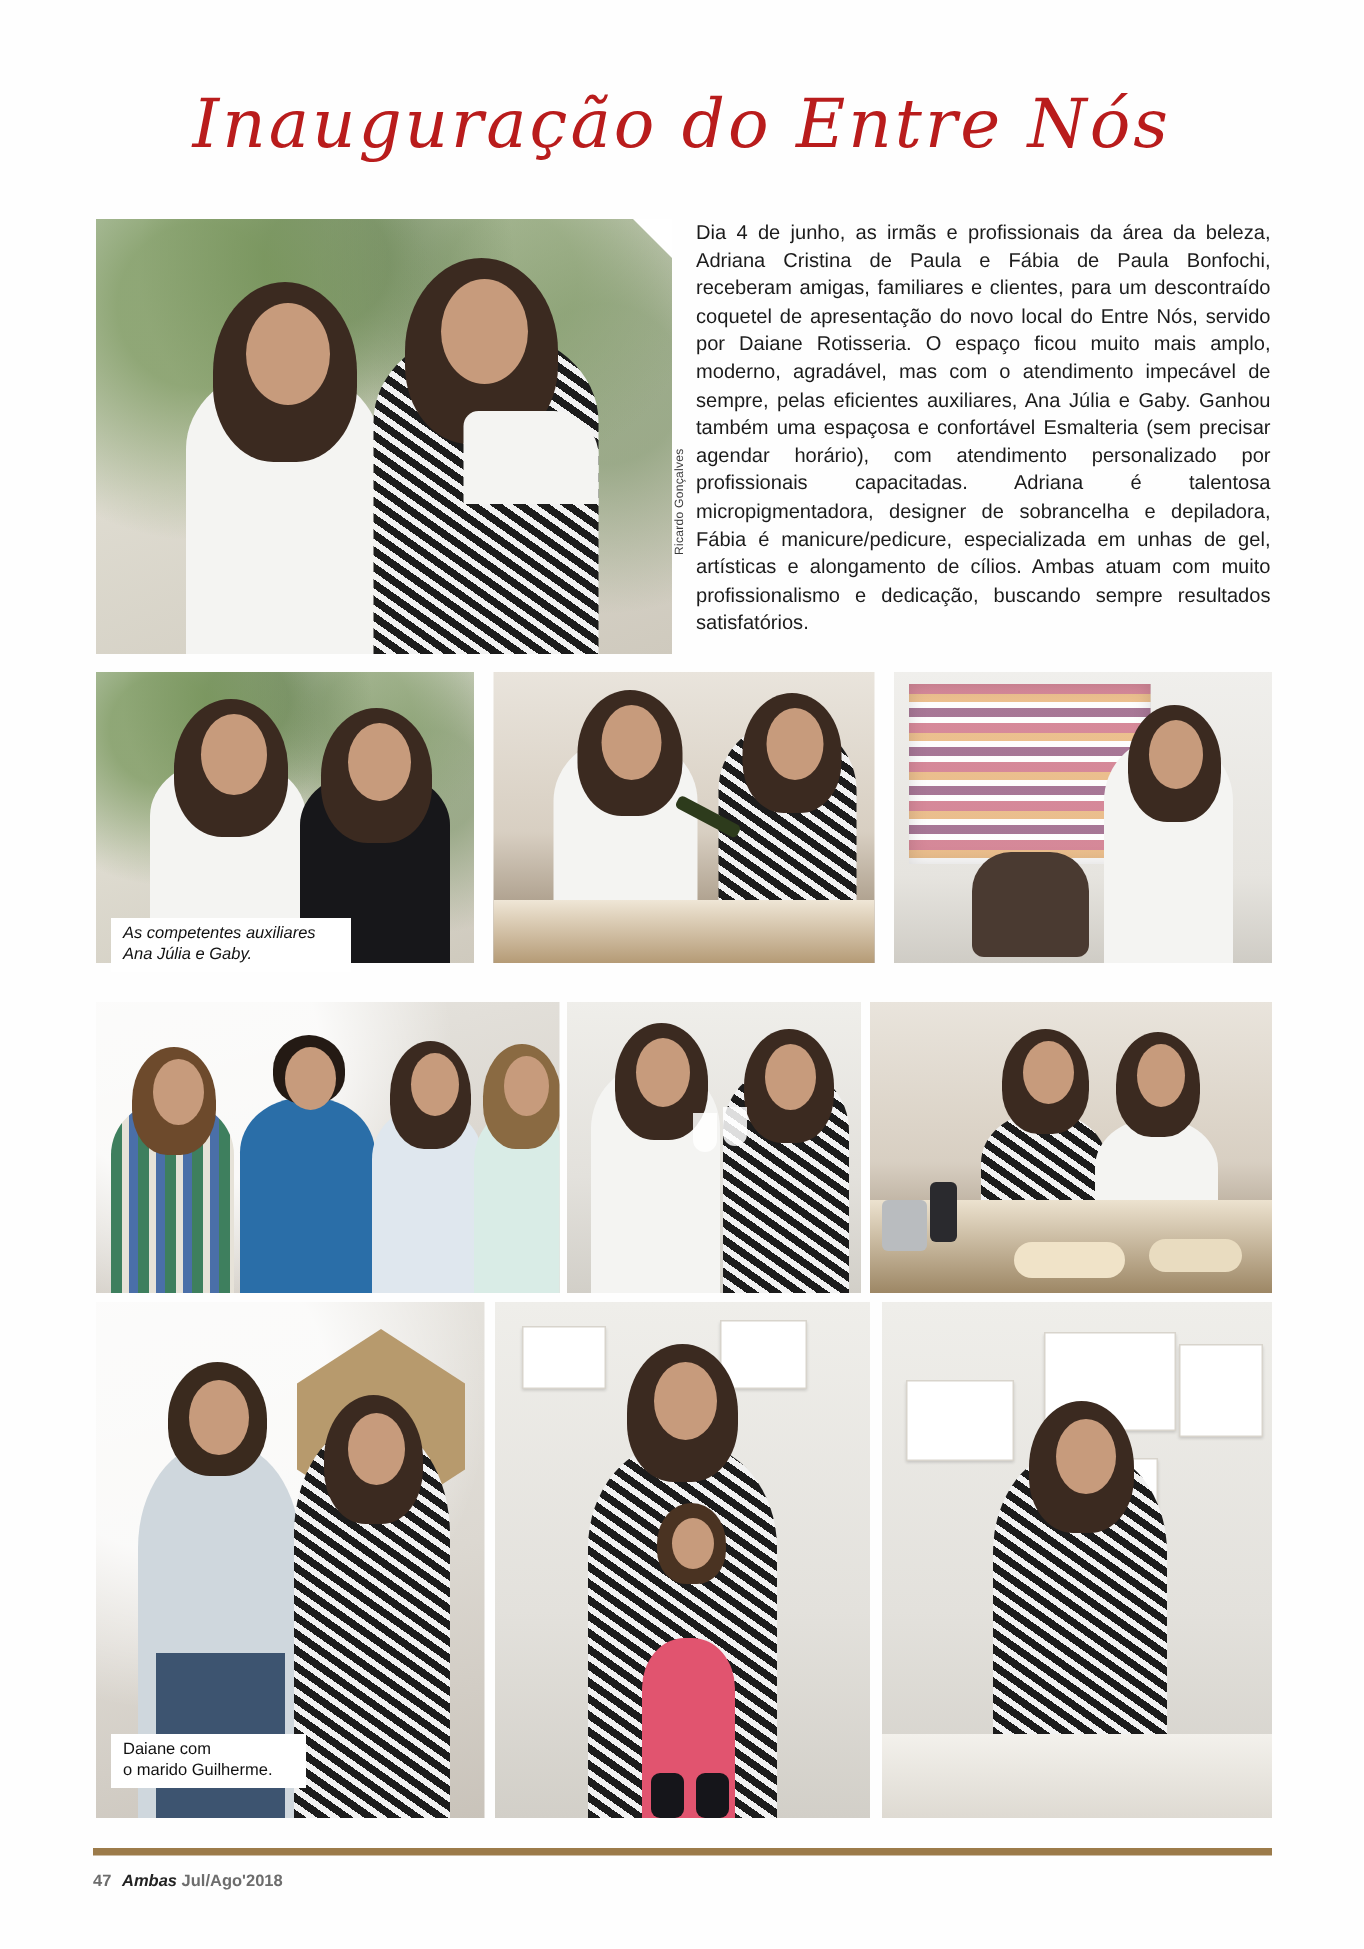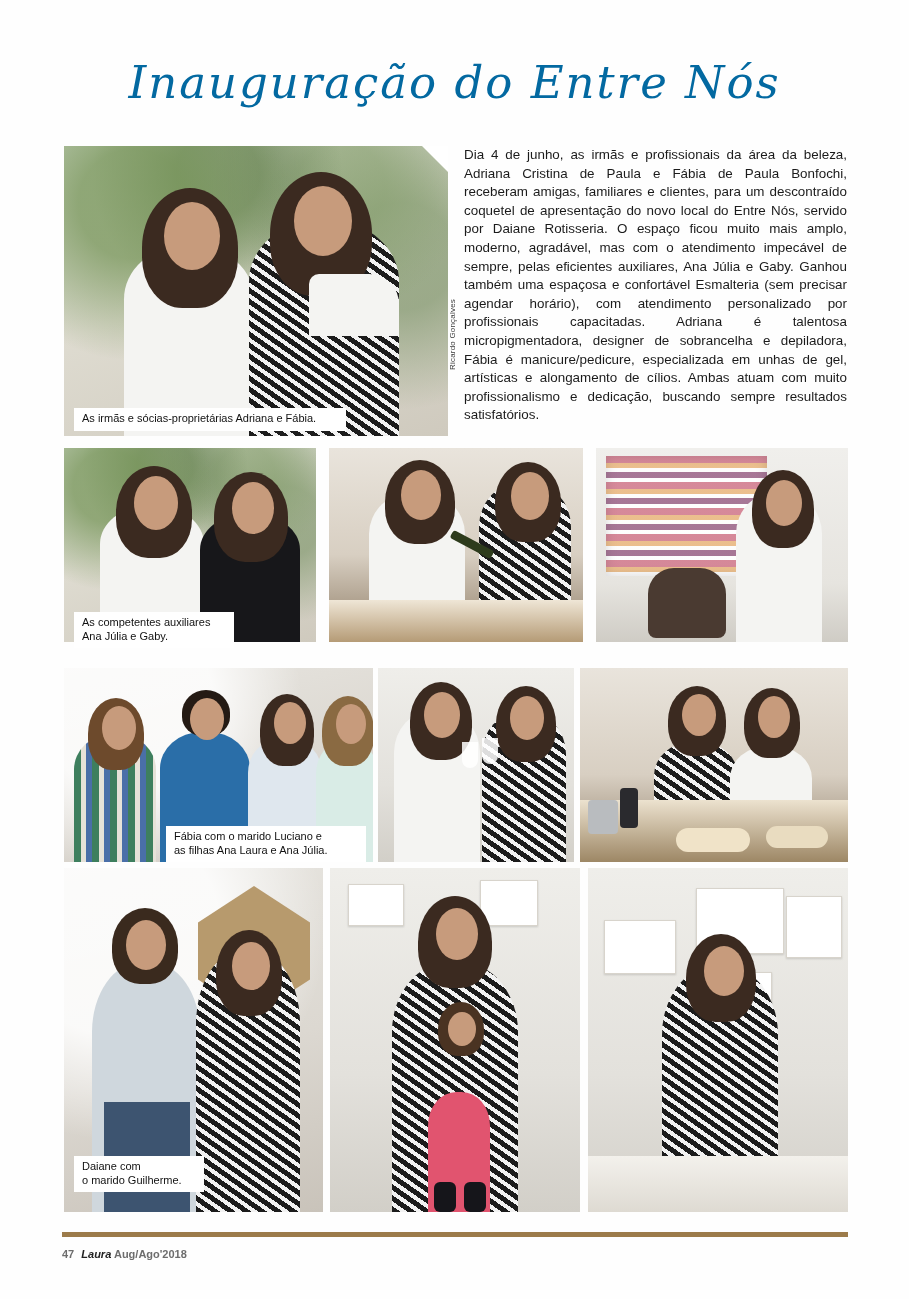--- a/index.html
+++ b/index.html
@@ -26,21 +26,21 @@
   .title {
     position: absolute;
     left: 0;
     top: 56px;
     width: 909px;
     text-align: center;
     font-family: "DejaVu Serif", serif;
     font-style: italic;
     font-size: 45px;
     letter-spacing: 2px;
-    color: #0369a1;
+    color: #b91c1c;
     white-space: nowrap;
   }
 
   
   .intro {
     position: absolute;
     left: 464px;
     top: 146px;
     width: 383px;
     font-size: 13.4px;
@@ -205,34 +205,33 @@
       <div class="hair" style="left:78px; top:42px; width:96px; height:120px;"></div>
       <div class="head" style="left:100px; top:56px; width:56px; height:68px;"></div>
 
       <div class="fig dress-stripe" style="left:185px; width:150px; height:215px;"></div>
       <div class="hair" style="left:206px; top:26px; width:102px; height:124px;"></div>
       <div class="head" style="left:230px; top:40px; width:58px; height:70px;"></div>
       <div class="dress-white" style="position:absolute; left:245px; top:128px; width:90px; height:62px; border-radius:10px 30px 0 0;"></div>
     </div>
     <div class="fold"></div>
   </div>
-  <div class="cap" style="left:74px; top:408px; width:272px;">As irmãs e sócias-proprietárias Adriana e Fábia.</div>
   <div class="credit" style="left:448px; top:370px;">Ricardo Gonçalves</div>
 
   <div class="photo bg-foliage" style="left:64px; top:448px; width:252px; height:194px;">
     <div class="img">
       <div class="fig dress-white" style="left:36px; width:104px; height:136px;"></div>
       <div class="hair" style="left:52px; top:18px; width:76px; height:92px;"></div>
       <div class="head" style="left:70px; top:28px; width:44px; height:54px;"></div>
       <div class="fig dress-black" style="left:136px; width:100px; height:128px;"></div>
       <div class="hair" style="left:150px; top:24px; width:74px; height:90px;"></div>
       <div class="head" style="left:168px; top:34px; width:42px; height:52px;"></div>
     </div>
   </div>
-  <div class="cap" style="left:74px; top:612px; width:160px;">As competentes auxiliares
+  <div class="cap" style="left:74px; top:612px; width:160px;font-style:italic;">As competentes auxiliares
 Ana Júlia e Gaby.</div>
 
   <div class="photo bg-table" style="left:329px; top:448px; width:254px; height:194px;">
     <div class="img">
       <div class="fig dress-white" style="left:40px; width:96px; height:150px;"></div>
       <div class="hair" style="left:56px; top:12px; width:70px; height:84px;"></div>
       <div class="head" style="left:72px; top:22px; width:40px; height:50px;"></div>
       <div class="fig dress-stripe" style="left:150px; width:92px; height:160px;"></div>
       <div class="hair" style="left:166px; top:14px; width:66px; height:80px;"></div>
       <div class="head" style="left:182px; top:24px; width:38px; height:48px;"></div>
@@ -260,22 +259,20 @@
       <div class="hair" style="left:118px; top:22px; width:48px; height:46px; background:#241a14;"></div>
       <div class="head" style="left:126px; top:30px; width:34px; height:42px;"></div>
       <div class="fig" style="left:184px; width:74px; height:124px; background:#dfe7ee;"></div>
       <div class="hair" style="left:196px; top:26px; width:54px; height:72px;"></div>
       <div class="head" style="left:210px; top:34px; width:32px; height:42px;"></div>
       <div class="fig" style="left:252px; width:62px; height:122px; background:#d9ece6;"></div>
       <div class="hair" style="left:258px; top:28px; width:52px; height:70px; background:#8a6a42;"></div>
       <div class="head" style="left:272px; top:36px; width:30px; height:40px;"></div>
     </div>
   </div>
-  <div class="cap" style="left:166px; top:826px; width:200px;">Fábia com o marido Luciano e
-as filhas Ana Laura e Ana Júlia.</div>
 
   <div class="photo bg-wall" style="left:378px; top:668px; width:196px; height:194px;">
     <div class="img">
       <div class="fig dress-white" style="left:16px; width:86px; height:152px;"></div>
       <div class="hair" style="left:32px; top:14px; width:62px; height:78px;"></div>
       <div class="head" style="left:46px; top:24px; width:36px; height:46px;"></div>
       <div class="fig dress-stripe" style="left:104px; width:84px; height:150px;"></div>
       <div class="hair" style="left:118px; top:18px; width:60px; height:76px;"></div>
       <div class="head" style="left:132px; top:28px; width:34px; height:44px;"></div>
       <div style="position:absolute; left:84px; top:74px; width:16px; height:26px; background:rgba(255,255,255,.85); border-radius:0 0 8px 8px;"></div>
@@ -338,17 +335,17 @@
       <div class="fig dress-stripe" style="left:74px; width:116px; height:246px;"></div>
       <div class="hair" style="left:98px; top:66px; width:70px; height:88px;"></div>
       <div class="head" style="left:116px; top:78px; width:40px; height:50px;"></div>
       <div style="position:absolute; left:0; bottom:0; width:100%; height:56px; background:linear-gradient(180deg,#f3f1ec,#dedad2);"></div>
     </div>
   </div>
 
   <div class="footer-rule"></div>
   <div class="folio">
     <span>47</span>
-    <span class="mag">Laura</span>
-    <span>Aug/Ago'2018</span>
+    <span class="mag">Ambas</span>
+    <span>Jul/Ago'2018</span>
   </div>
 
 </div>
 
 </body></html>

